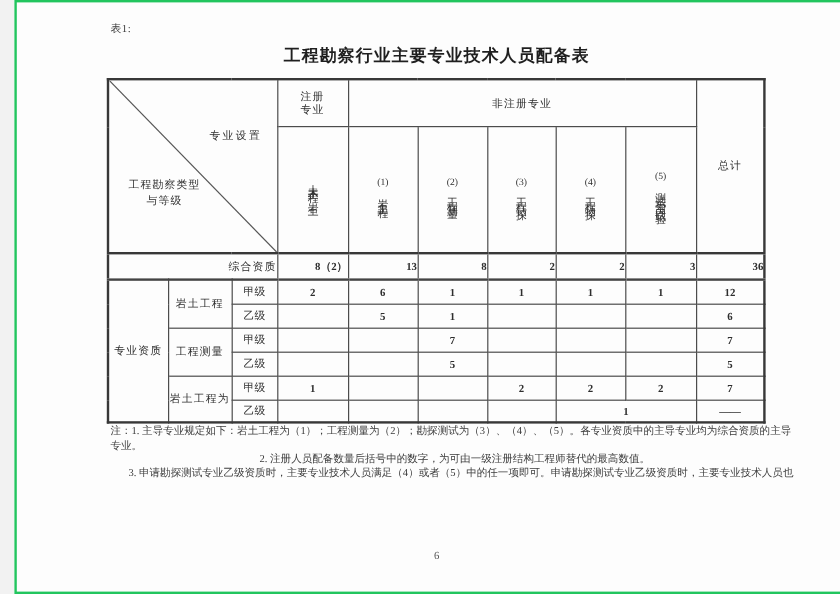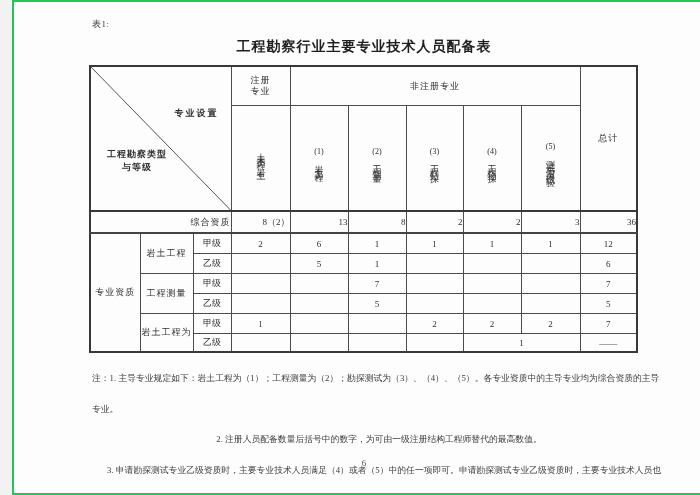--- a/index.html
+++ b/index.html
@@ -33,39 +33,39 @@
     text-align:center;vertical-align:middle;
     font-size:9px;color:#2e2e2e;padding:0;
     overflow:hidden;
   }
   table.main{border:2px solid #383838;}
   tr.hrow1 td{height:38px;}
   tr.hrow2 td{height:104px;}
   tr.comp td{height:20px;border-top:2px solid #383838;border-bottom:2px solid #444;text-align:right;}
   tr.drow td{height:19px;}
   tr.drow-last td{height:17px;}
-  .num{font-size:10px;color:#222;}
+  .num{font-size:10px;color:#222;font-weight:bold;}
   .lbl{letter-spacing:1px;}
   .wrap2{width:22px;margin:0 auto;line-height:11px;letter-spacing:1px;}
   .vcol{display:flex;flex-direction:column;align-items:center;justify-content:center;gap:2px;height:100%;}
   .vnum{font-size:8px;color:#2e2e2e;line-height:9px;}
   .vtext{
     writing-mode:vertical-rl;text-orientation:mixed;
     letter-spacing:3px;font-size:9px;line-height:12px;margin:0 auto;
   }
   .vreg{writing-mode:vertical-rl;text-orientation:mixed;letter-spacing:3px;font-size:9px;margin:0 auto;}
-  td.diag{position:relative;font-weight:bold;}
+  td.diag{position:relative;}
   .diag svg{position:absolute;left:0;top:0;width:100%;height:100%;}
   .diag-top{position:absolute;top:40px;right:12px;font-size:9px;letter-spacing:2px;color:#2e2e2e;}
   .diag-bottom{position:absolute;bottom:36px;left:16px;font-size:9px;text-align:center;line-height:13px;letter-spacing:1px;color:#2e2e2e;}
   .notes{
     position:absolute;left:67px;top:352px;width:570px;
     font-size:8.8px;line-height:11.6px;color:#3c3c3c;
   }
-  .note-line{white-space:nowrap;margin-top:19px;}
+  .note-line{white-space:nowrap;}
   .nl-0,.nl-1{padding-left:11px;}
   .nl-2,.nl-3{padding-left:26px;text-align:center;}
   .nl-4{padding-left:0;}
   .page-number{
     position:absolute;left:0;top:456px;width:700px;
     text-align:center;font-size:9px;color:#555;
   }
 </style>
 </head>
 <body>

